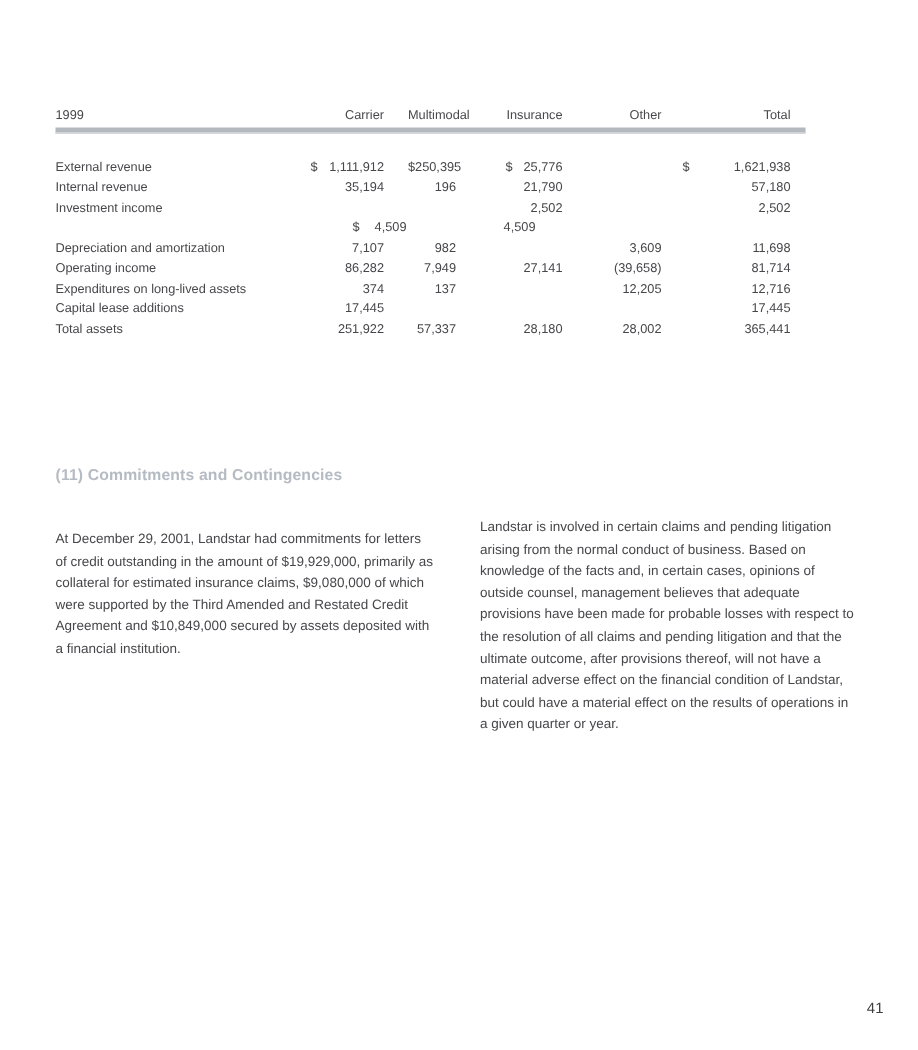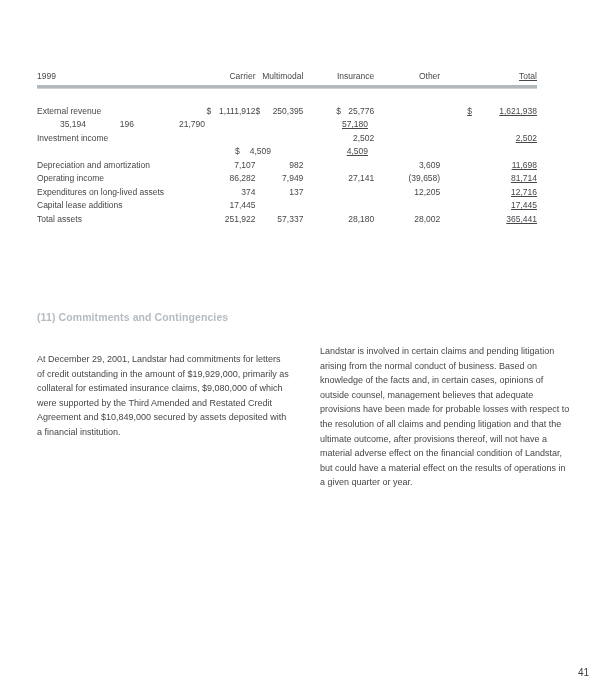--- a/index.html
+++ b/index.html
@@ -17,24 +17,24 @@
   .tbl { position:absolute; left:37px; top:70px; width:500px; font-size:8.5px; }
   .tbl-head { display:flex; line-height:12px; color:#48484c; }
   .year { width:170px; }
   .rule { margin-top:3px; width:500px; height:3px; background:#b3b8bd; border-bottom:1px solid #cfd3d7; }
   .tbl-body { margin-top:16px; }
   .trow { display:flex; line-height:13.45px; white-space:nowrap; }
   .lbl { width:170px; }
   .c { display:flex; box-sizing:border-box; }
   .c .v { margin-left:auto; }
   .c1 { width:49px; }
-  .c2 { width:48px; }
+  .c2 { width:48px; padding-left:16px; }
   .c3 { width:71px; padding-left:33px;text-align:right; }
   .c4 { width:66px; padding-left:30px; }
-  .c5 { width:97px; padding-left:27px;text-decoration:underline; }
+  .c5 { width:86px; padding-left:14px; }
 
   
   .sec-heading {
     position:absolute; left:37px; top:311px;
     font-size:10.5px; font-weight:bold; color:#b5bbc2; letter-spacing:0.1px;
   }
   .col-left {
     position:absolute; left:37px; top:352px; width:252px;
     font-size:9px; line-height:14.6px;
   }
@@ -95,20 +95,21 @@
             <span class="d"></span>
             <span class="v"></span>
           </div>
         <div class="c c5">
             <span class="d">$</span>
             <span class="v">1,621,938</span>
           </div>
       </div>
 
       <div class="trow">
+        <div class="lbl">Internal revenue</div>
         <div class="c c1">
             <span class="d"></span>
             <span class="v">35,194</span>
           </div>
         <div class="c c2">
             <span class="d"></span>
             <span class="v">196</span>
           </div>
         <div class="c c3">
             <span class="d"></span>

